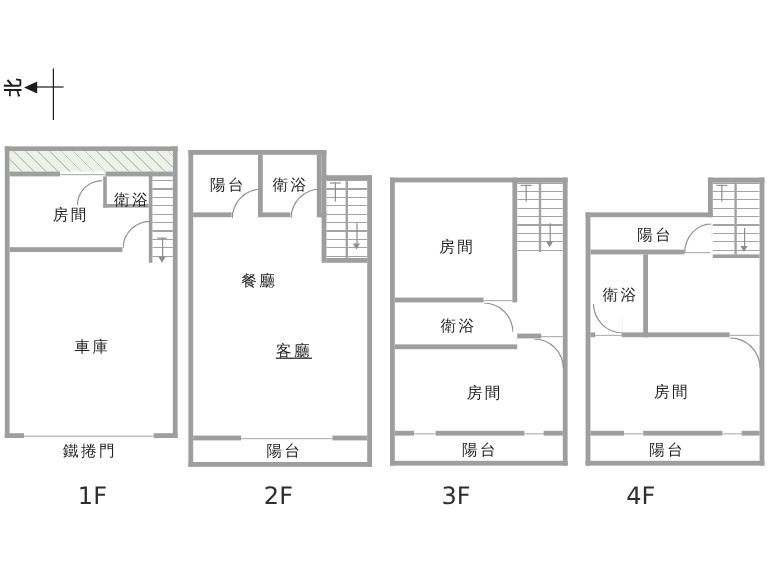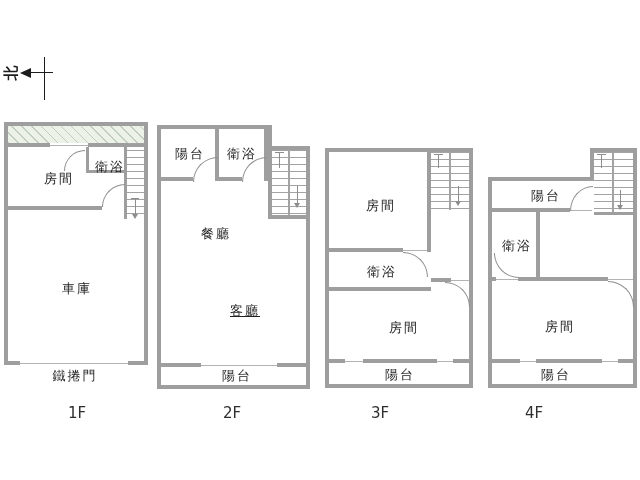--- a/index.html
+++ b/index.html
@@ -11,21 +11,21 @@
   .arc{position:absolute;}
   .arc-tl{border-top:1px solid var(--line,#8f8f8f);border-left:1px solid var(--line,#8f8f8f);border-top-left-radius:100%;}
   .arc-tr{border-top:1px solid var(--line,#8f8f8f);border-right:1px solid var(--line,#8f8f8f);border-top-right-radius:100%;}
   .arc-bl{border-bottom:1px solid var(--line,#8f8f8f);border-left:1px solid var(--line,#8f8f8f);border-bottom-left-radius:100%;}
   .stairs{position:absolute;background:repeating-linear-gradient(to bottom,#a3a3a3 0 1px,rgba(0,0,0,0) 1px 7px);}
   .sdiv{position:absolute;background:#a3a3a3;}
   .mline{position:absolute;width:1px;background:#8d8d8d;}
   .mbar{position:absolute;height:1px;background:#8d8d8d;}
   .mtri{position:absolute;width:0;height:0;border-left:3px solid transparent;border-right:3px solid transparent;border-top:5px solid #8d8d8d;}
   .rl{position:absolute;transform:translate(-50%,-50%);font-size:13px;letter-spacing:2px;color:var(--text,#1f1f1f);white-space:nowrap;}
-  .fl{position:absolute;transform:translate(-50%,-50%);font-size:15px;color:#2e2e2e;white-space:nowrap;}
+  .fl{position:absolute;transform:translate(-50%,-50%);font-size:20px;color:#2e2e2e;white-space:nowrap;}
   .note{position:absolute;left:46px;top:99px;font-size:14px;font-weight:600;letter-spacing:1px;color:#151515;white-space:nowrap;}
   .wm{position:absolute;left:147px;top:207px;font-size:56px;font-weight:700;line-height:1;
       letter-spacing:2px;color:var(--wm,#8f8f8f);mix-blend-mode:multiply;z-index:40;white-space:nowrap;}
   .north{position:absolute;left:0px;top:62px;width:22px;height:22px;display:flex;align-items:center;justify-content:center;
          font-size:15px;font-weight:700;color:#1c1c1c;transform:rotate(-90deg);}
   .cline{position:absolute;background:#1c1c1c;}
   .ahead{position:absolute;width:0;height:0;border-top:5px solid transparent;border-bottom:5px solid transparent;border-right:11px solid #1c1c1c;}
 </style>
 </head>
 <body>
@@ -89,21 +89,21 @@
     <div class="mbar" style="left:275px;top:152px;width:9px;"></div>
     <div class="mline" style="left:279px;top:152px;height:16px;"></div>
     <div class="mline" style="left:297px;top:186px;height:18px;"></div>
     <div class="mtri" style="left:294px;top:203px;"></div>
     <div class="w" style="left:161px;top:363px;width:40px;height:4px;"></div>
     <div class="w" style="left:277px;top:363px;width:29px;height:4px;"></div>
     <div class="tl" style="left:201px;top:365px;width:76px;"></div>
     <span class="rl" style="left:190px;top:154px;">陽台</span>
     <span class="rl" style="left:242px;top:154px;">衛浴</span>
     <span class="rl" style="left:216px;top:234px;">餐廳</span>
-    <span class="rl" style="left:245px;top:311px;text-decoration:underline;">客廳</span>
+    <span class="rl" style="left:245px;top:293px;text-decoration:underline;">客廳</span>
     <span class="rl" style="left:237px;top:376px;">陽台</span>
     <span class="fl" style="left:232px;top:413px;">2F</span>
   </section>
 
   <section>
     <div class="w" style="left:325px;top:148px;width:148px;height:4px;"></div>
     <div class="w" style="left:325px;top:148px;width:4px;height:240px;"></div>
     <div class="w" style="left:469px;top:148px;width:4px;height:240px;"></div>
     <div class="w" style="left:325px;top:384px;width:148px;height:4px;"></div>
     <div class="w" style="left:427px;top:148px;width:4px;height:104px;"></div>

